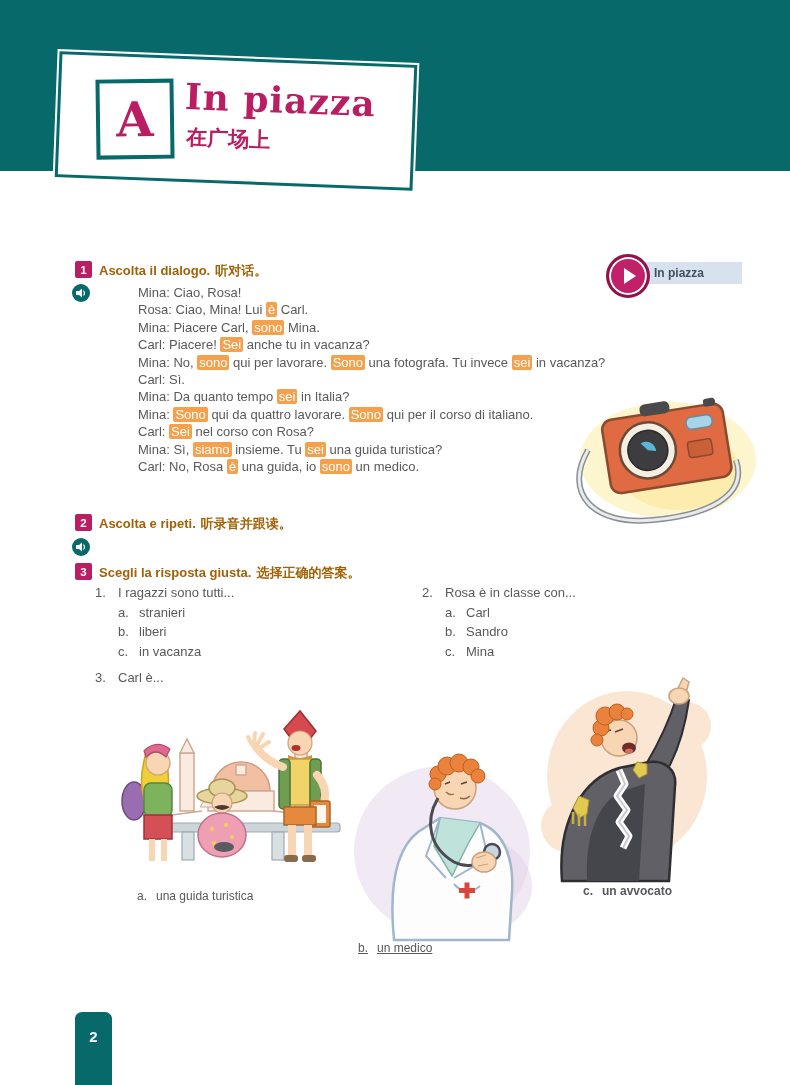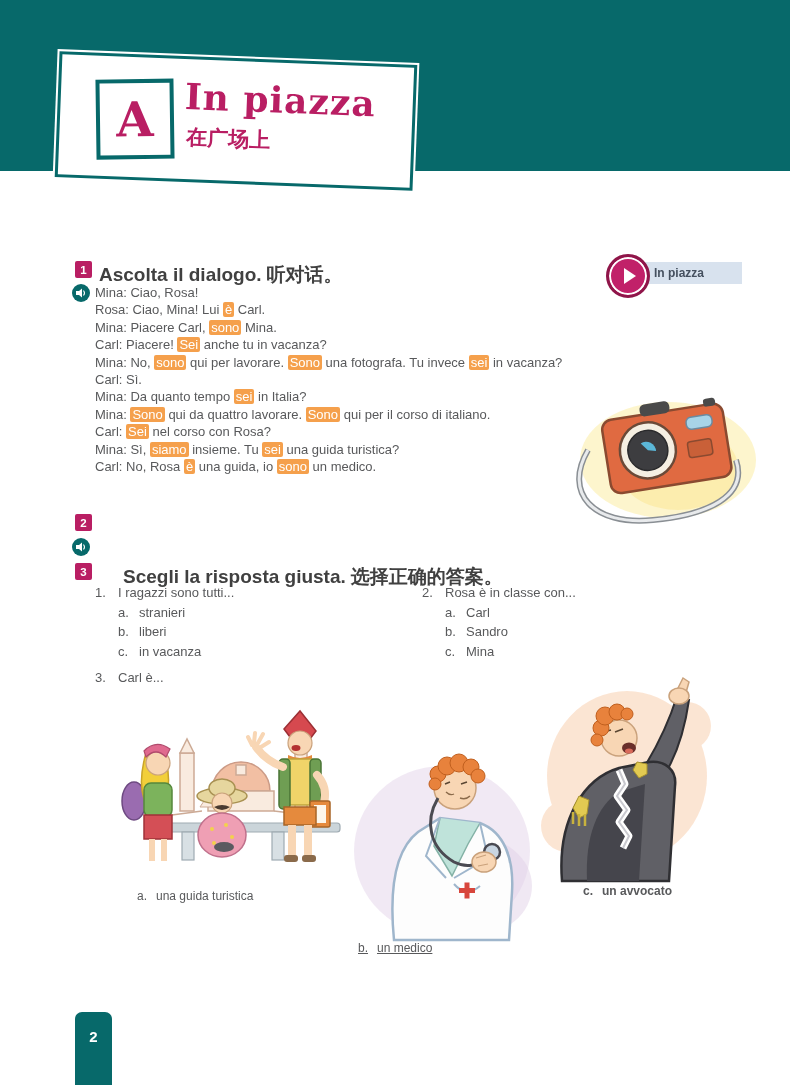--- a/index.html
+++ b/index.html
@@ -14,26 +14,26 @@
   .letter-frame{left:36px;top:22px;width:70px;height:72px;border:4px solid #07696a;
                 background:#ffffff;transform:rotate(-3deg);display:flex;align-items:center;justify-content:center;}
   .letter-a{font-family:"DejaVu Serif",serif;font-weight:bold;font-size:48px;color:#b91e63;line-height:1;}
   .main-title{left:124px;top:16px;font-family:"DejaVu Serif",serif;font-weight:bold;
               font-size:36px;color:#b91e63;letter-spacing:1px;}
   .sub-title{left:127px;top:64px;font-weight:bold;font-size:21px;color:#b91e63;}
 
   
   .badge{width:17px;height:17px;background:#b91e63;border-radius:2px;color:#fff;
          font-size:11.5px;font-weight:bold;display:flex;align-items:center;justify-content:center;}
-  .ex-title{font-size:19px;font-weight:bold;color:#404040;white-space:nowrap;}
+  .ex-title{font-size:13px;font-weight:bold;color:#a16207;white-space:nowrap;}
   .ex-title .zh{margin-left:5px;}
 
   
   .dialogue{left:95px;top:284px;width:480px;font-size:13px;line-height:17.4px;color:#58595b;}
-  .dlg-line{white-space:nowrap;}
+  .dlg-line{white-space:nowrap;margin-left:43px;}
   .hl{background:#f5a04c;color:#ffffff;padding:0 2px;border-radius:2px;}
 
   
   .audio-chip-label{left:640px;top:262px;width:88px;height:22px;background:#d8e2ee;
                     display:flex;align-items:center;padding-left:14px;font-size:12px;
                     font-weight:bold;color:#45505f;}
   .play-btn{left:606px;top:254px;width:38px;height:38px;border-radius:50%;
             background:#c12169;border:3px solid #8f1549;box-shadow:0 0 0 2px #ffffff inset;
             display:flex;align-items:center;justify-content:center;cursor:pointer;}
   .play-tri{width:0;height:0;border-left:12px solid #ffffff;border-top:8px solid transparent;
@@ -114,30 +114,33 @@
         <circle cx="90" cy="60" r="28" fill="#f5efe2" stroke="#6b4a38" stroke-width="2.5"></circle>
         <circle cx="90" cy="60" r="20" fill="#3d3d40" stroke="#2a2a2c" stroke-width="1.5"></circle>
         <path d="M84,52 A10,10 0 0 1 98,62 L90,60 Z" fill="#5bb7d8"></path>
         <rect x="132" y="34" width="26" height="12" rx="5" fill="#a8d4e8" stroke="#6b8aa0" stroke-width="1.5"></rect>
         <rect x="130" y="58" width="24" height="16" rx="3" fill="#c96038" stroke="#8a4a30" stroke-width="1.5"></rect>
       </g>
     </svg>
   </div>
 
   <div class="abs badge" style="left:75px;top:514px;">2</div>
+  <div class="abs ex-title" style="left:99px;top:515px;">
+    <span>Ascolta e ripeti.</span><span class="zh">听录音并跟读。</span>
+  </div>
   <div class="abs" style="left:72px;top:538px;">
     <svg width="18" height="18" viewBox="0 0 18 18">
       <circle cx="9" cy="9" r="9" fill="#07696a"></circle>
       <polygon points="4,7 7,7 10,4.5 10,13.5 7,11 4,11" fill="#ffffff"></polygon>
       <path d="M11.5,6.5 Q13.5,9 11.5,11.5" stroke="#ffffff" stroke-width="1.1" fill="none"></path>
     </svg>
   </div>
 
   <div class="abs badge" style="left:75px;top:563px;">3</div>
-  <div class="abs ex-title" style="left:99px;top:564px;margin-left:24px;">
+  <div class="abs ex-title" style="left:99px;top:564px;">
     <span>Scegli la risposta giusta.</span><span class="zh">选择正确的答案。</span>
   </div>
 
   <div class="abs question" style="left:95px;top:585px;">
       <div class="q-head">
         <span class="q-num">1.</span>
         <span>I ragazzi sono tutti...</span>
       </div>
       <div class="q-opt">
         <span class="o-label">a.</span>

